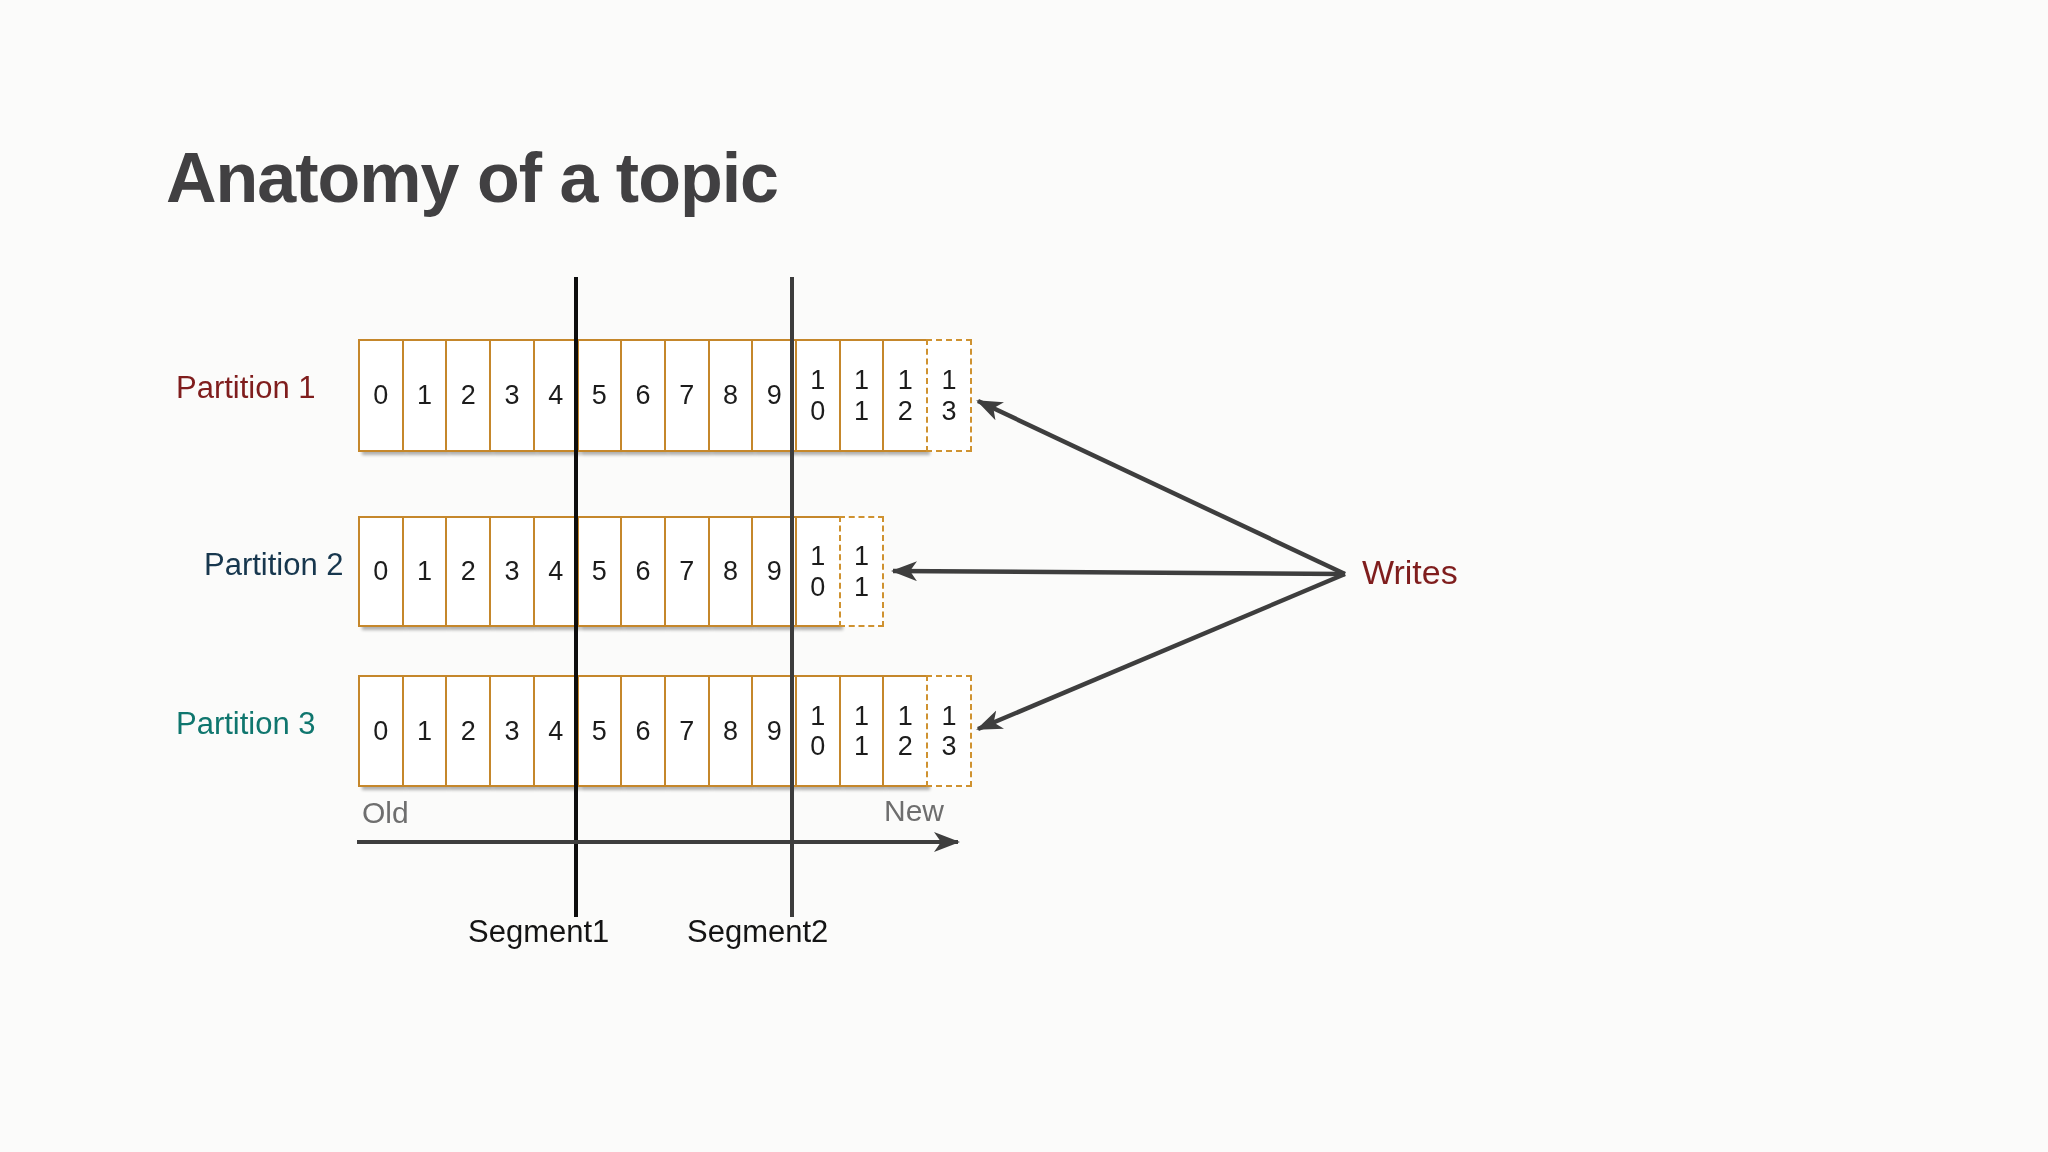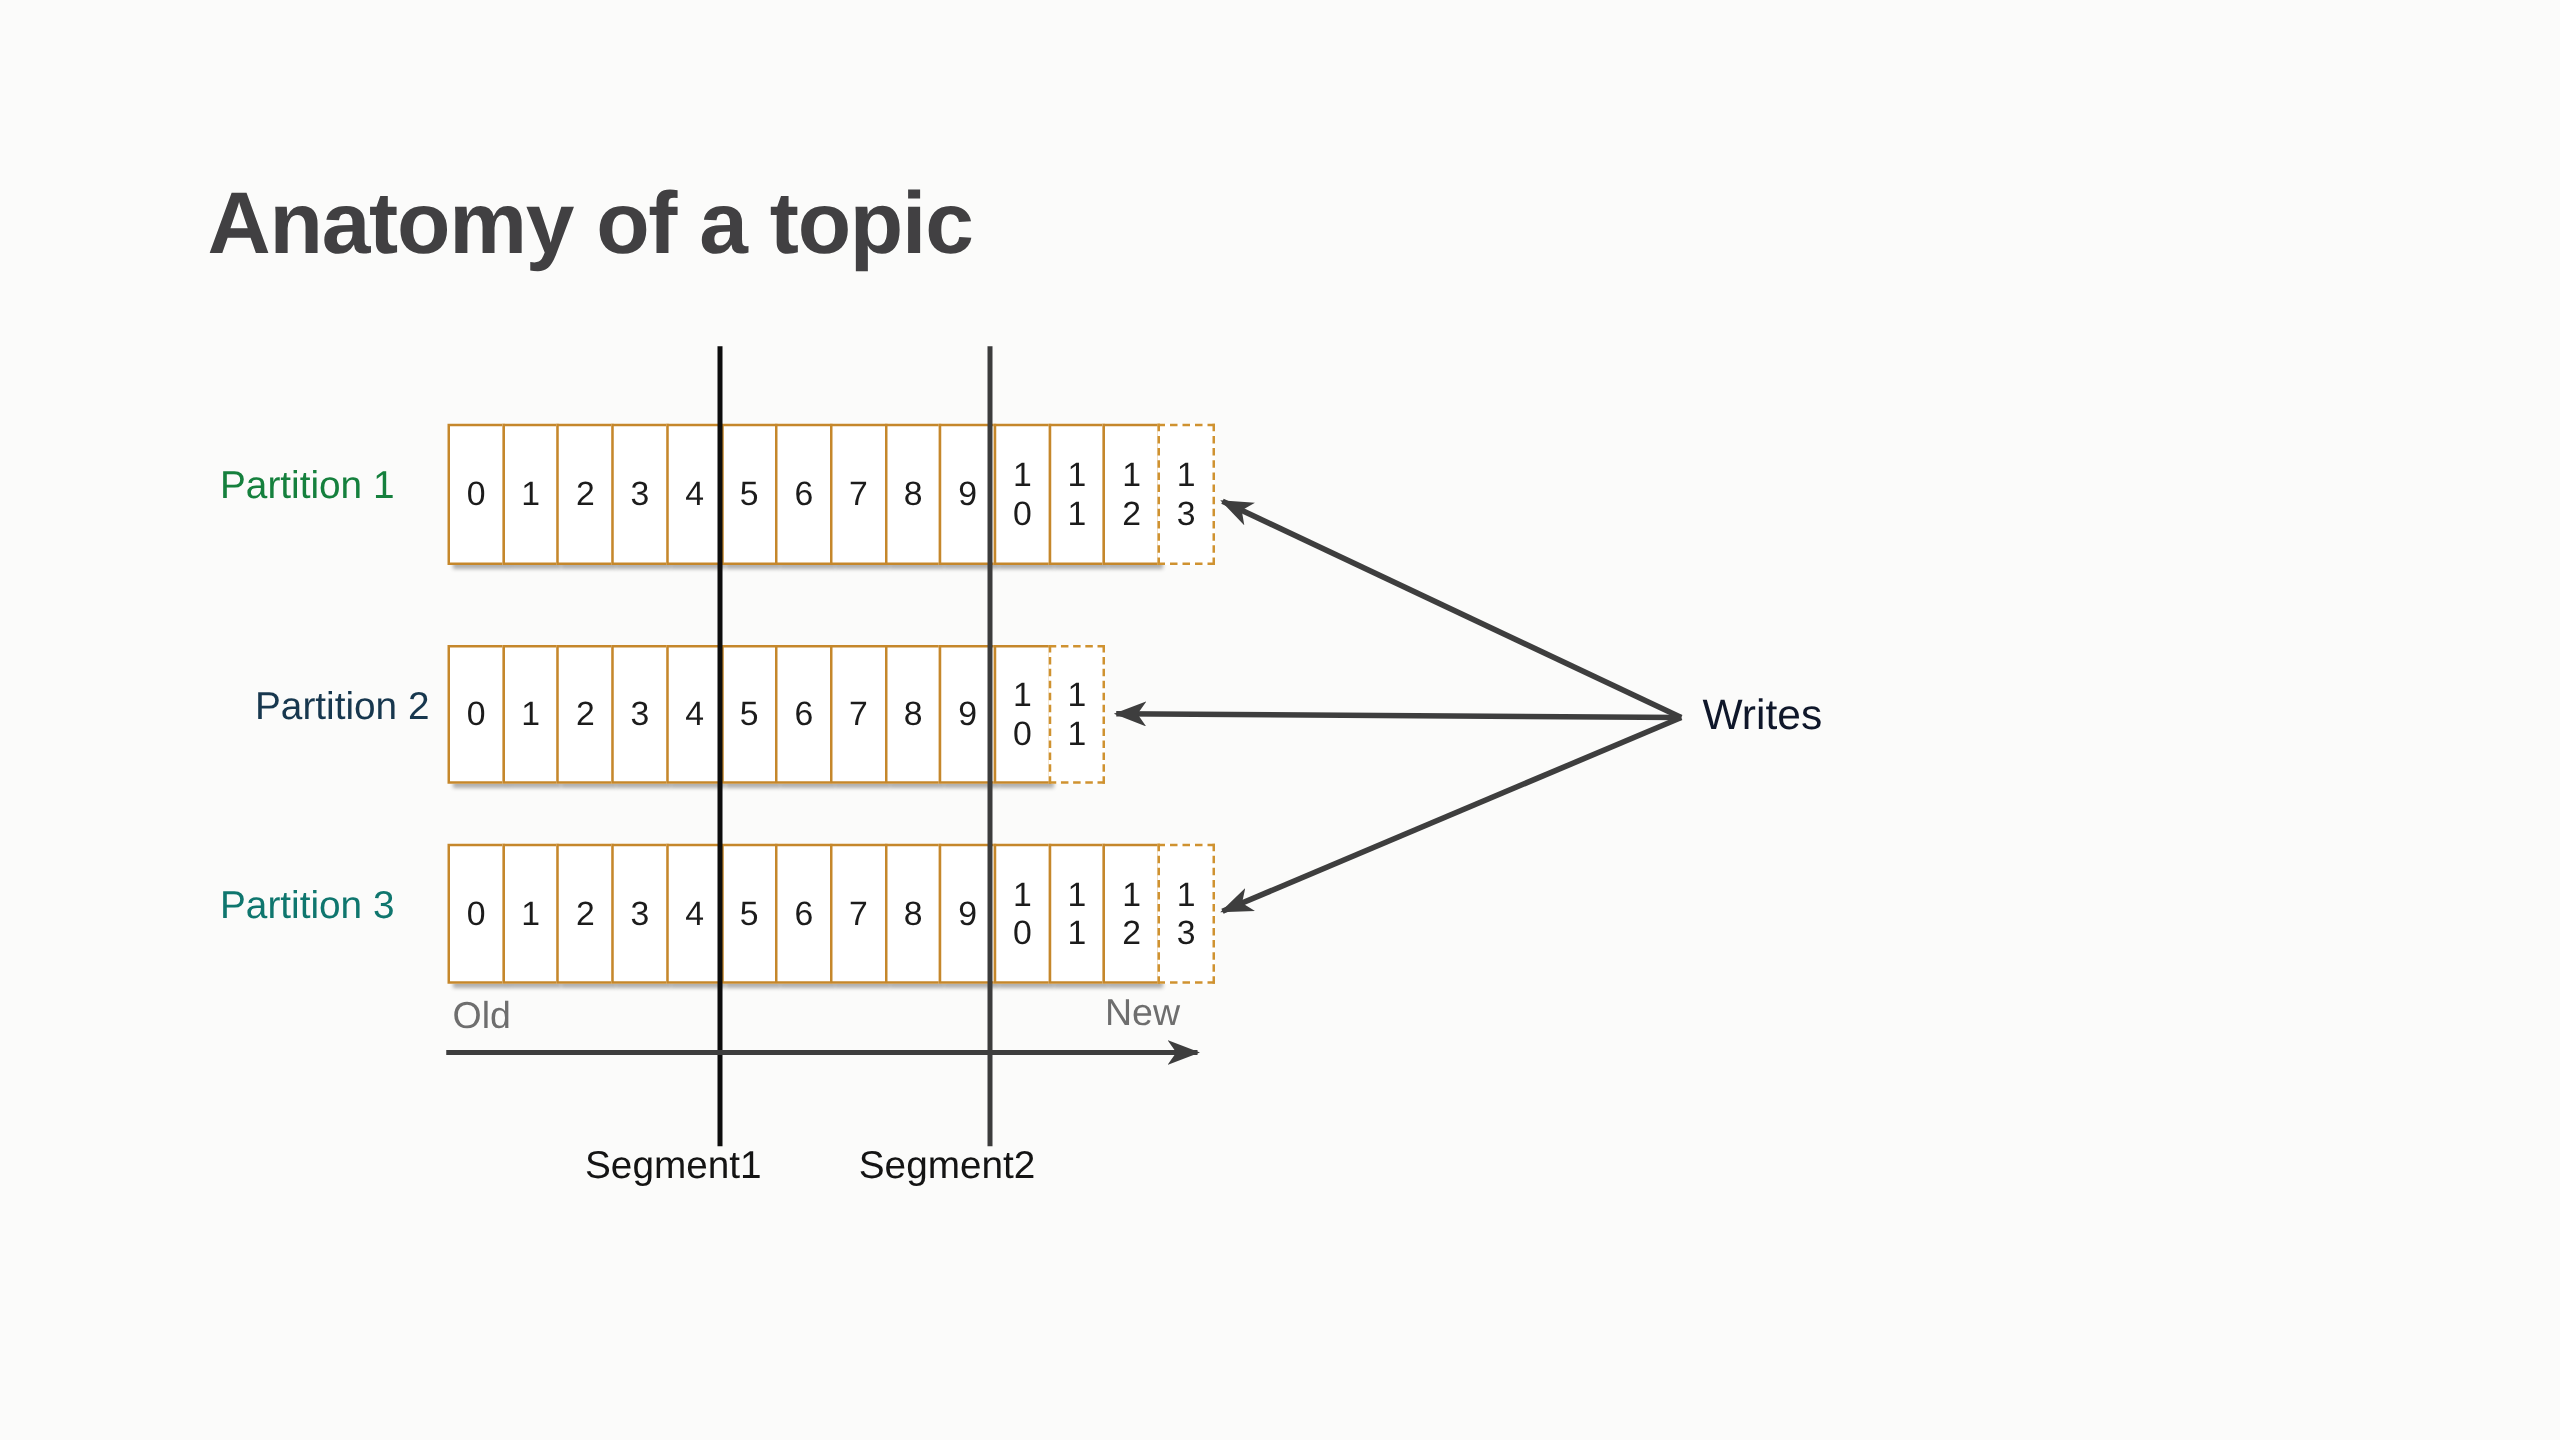--- a/index.html
+++ b/index.html
@@ -86,21 +86,21 @@
   }
 </style>
 </head>
 <body>
 
 <div id="slide" style="background: rgb(251, 251, 250); padding-left: 35px;">
 
   <div class="title" style="color: rgb(65, 64, 66);">Anatomy of a topic</div>
 
   <div id="partitions">
-      <div class="partition-label" style="top: 368px; color: #15803d;">Partition 1</div>
+      <div class="partition-label" style="top: 368px; color: #7f1d1d;">Partition 1</div>
       <div class="partition-row" style="left: 358px; top: 339px; width: 613.8px; height: 113px;">
         <div class="cell solid" style="left: 0px; top: 0px; width: 45.7px; height: 113px; border: 2px solid rgb(197, 135, 43);">
           <span class="num">0</span>
         </div>
         <div class="cell solid" style="left: 43.7px; top: 0px; width: 45.7px; height: 113px; border: 2px solid rgb(197, 135, 43);">
           <span class="num">1</span>
         </div>
         <div class="cell solid" style="left: 87.4px; top: 0px; width: 45.7px; height: 113px; border: 2px solid rgb(197, 135, 43);">
           <span class="num">2</span>
         </div>
@@ -226,21 +226,21 @@
 
   <div class="segment-line" id="segment1-line" style="left: 574px; background: rgb(13, 13, 13);"></div>
   <div class="segment-line" id="segment2-line" style="left: 790px; background: rgb(60, 60, 60);"></div>
 
   <div class="segment-label" style="left: 468px; color: rgb(20, 20, 20);">Segment1</div>
   <div class="segment-label" style="left: 687px; color: rgb(20, 20, 20);">Segment2</div>
 
   <div class="axis-label" id="old-label" style="color: rgb(110, 110, 110);">Old</div>
   <div class="axis-label" id="new-label" style="color: rgb(110, 110, 110);">New</div>
 
-  <div class="writes-label" style="color: #0f172a;">Writes</div>
+  <div class="writes-label" style="color: #7f1d1d;">Writes</div>
 
   <svg class="overlay" width="2048" height="1152" viewBox="0 0 2048 1152">
     <defs>
       <marker id="ah" markerUnits="userSpaceOnUse" markerWidth="30" markerHeight="24" refX="24" refY="10" orient="auto">
         <path class="arrow-fill" d="M0,0 L26,10 L0,20 L7,10 Z" fill="#3e3e3e"></path>
       </marker>
     </defs>
 
     <line class="arrow-stroke" x1="357" y1="842" x2="958" y2="842" stroke-width="4" marker-end="url(#ah)" stroke="#3e3e3e"></line>
 

